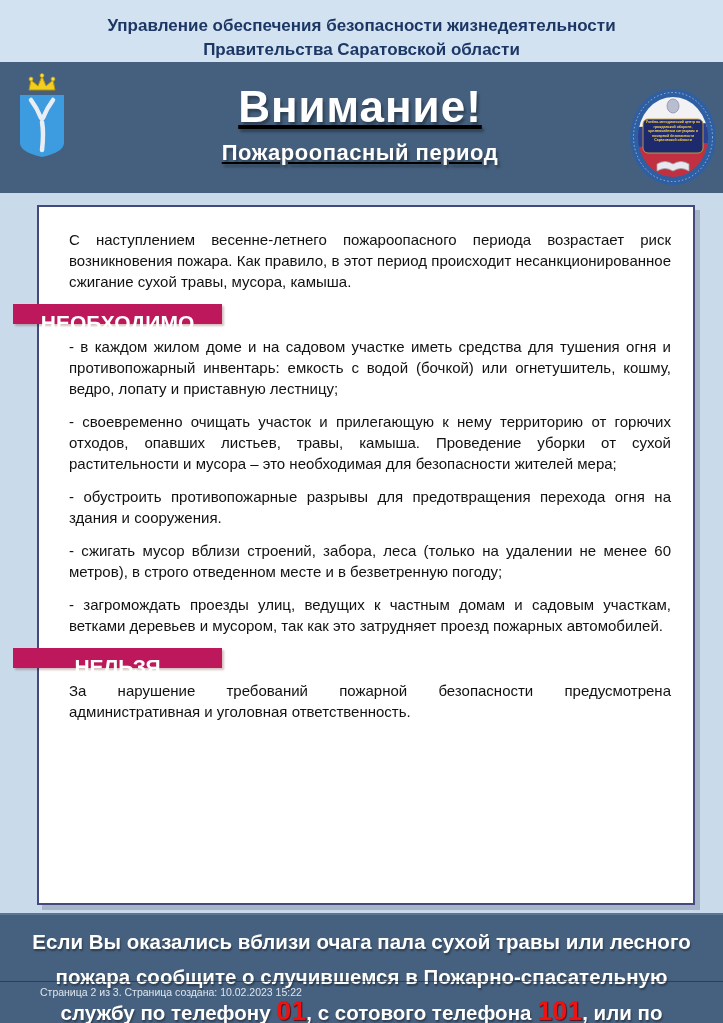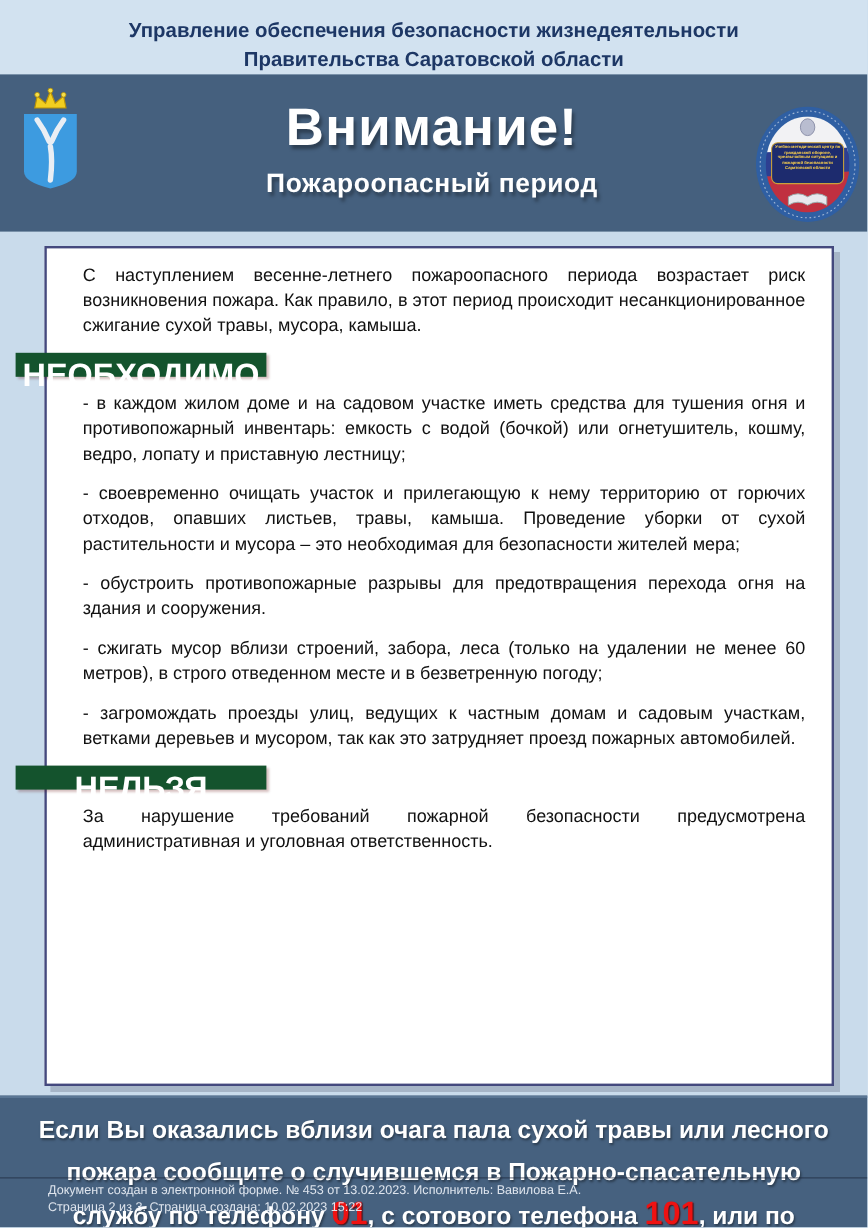--- a/index.html
+++ b/index.html
@@ -26,48 +26,48 @@
     background:#45607e;
   }
   .coat-of-arms { position:absolute; left:18px; top:11px; width:48px; height:85px; }
   .emblem { position:absolute; left:629px; top:26px; width:88px; height:98px; }
   .emblem-text-overlay {
     position:absolute; left:15px; top:32px; width:58px; height:32px;
     color:#ffd34d; font-size:3.5px; line-height:4.5px; text-align:center;
     overflow:hidden; font-weight:bold;
   }
   .banner-titles { position:absolute; left:90px; top:0; width:540px; height:131px;
-    display:flex; flex-direction:column; align-items:center; justify-content:center; }
+    display:flex; flex-direction:column; align-items:center; justify-content:center;text-decoration:underline; }
   .warning-title {
     color:#ffffff; font-weight:bold; font-size:44px; line-height:50px;
     text-shadow:2px 3px 3px rgba(0,0,0,0.35); letter-spacing:1px;
   }
   .warning-subtitle {
     color:#ffffff; font-weight:bold; font-size:22px; line-height:42px;
     text-shadow:2px 3px 3px rgba(0,0,0,0.35); letter-spacing:0.5px;
   }
 
   
   .content-box {
     position:absolute; left:37px; top:205px; width:658px; height:700px;
     background:#ffffff; border:2px solid #44497e;
     box-shadow:5px 5px 0 rgba(125,135,155,0.45);
-    padding:12px 22px 0 30px;
+    padding:22px 22px 0 30px;
   }
   .content-box p {
     color:#111111; font-size:15px; line-height:21px; text-align:justify;
     margin-bottom:12px;
   }
   .rules-heading {
     color:#000000; font-weight:bold; font-size:19px; line-height:23px;
     text-align:center; margin:14px 6px 4px 6px;
   }
   .red-banner {
     position:relative; left:-56px; width:209px; height:20px;
-    background:#14532d; color:#ffffff; font-weight:bold; font-size:27px;
+    background:#be185d; color:#ffffff; font-weight:bold; font-size:21px;
     line-height:38px; text-align:center; margin:12px 0 12px 0;
     box-shadow:2px 2px 2px rgba(90,0,0,0.25);
   }
 
   
   .footer-banner {
     position:absolute; top:913px; left:0; width:723px; height:110px;
     background:#46617f; border-top:2px solid #5a7694;
     padding:9px 24px 0 24px;
   }
@@ -153,17 +153,16 @@
   </div>
 
   <div class="footer-banner">
     <div class="footer-text">
       <span>Если Вы оказались вблизи очага пала сухой травы или лесного пожара сообщите о случившемся в Пожарно-спасательную службу по телефону </span><span class="phone-number">01</span><span>, с сотового телефона </span><span class="phone-number">101</span><span>, или по номеру </span>
     </div>
   </div>
 
   <div class="page-divider-line"></div>
   <div class="watermark">
-    <div>Документ создан в электронной форме. № 453 от 13.02.2023. Исполнитель: Вавилова Е.А.</div>
     <div>Страница 2 из 3. Страница создана: 10.02.2023 15:22</div>
   </div>
 
 </div>
 
 </body></html>

